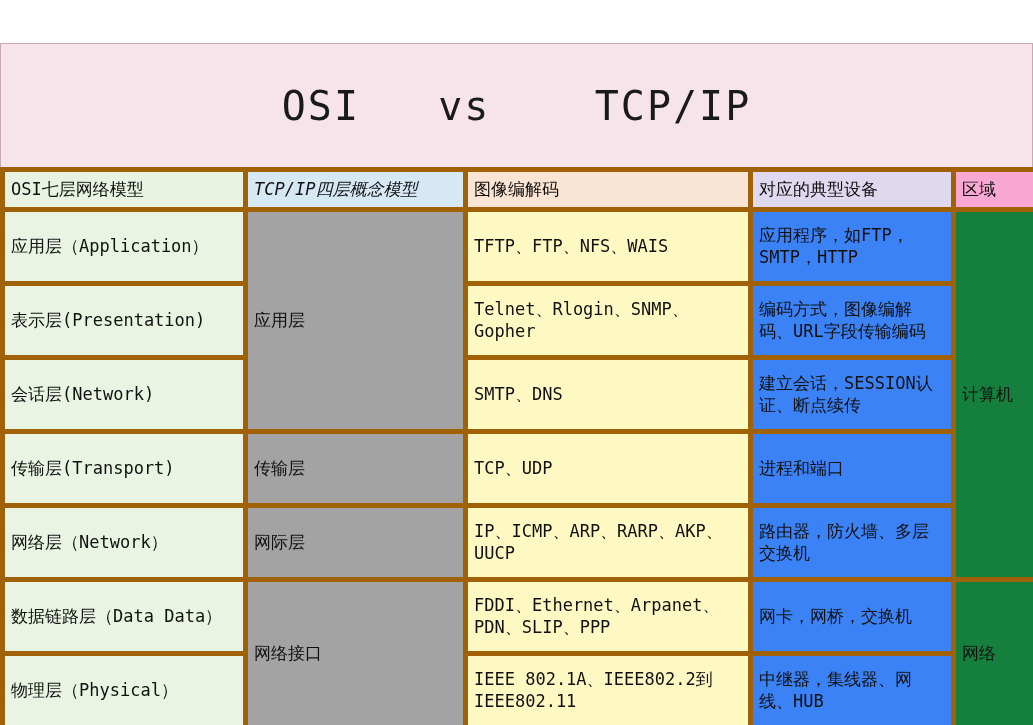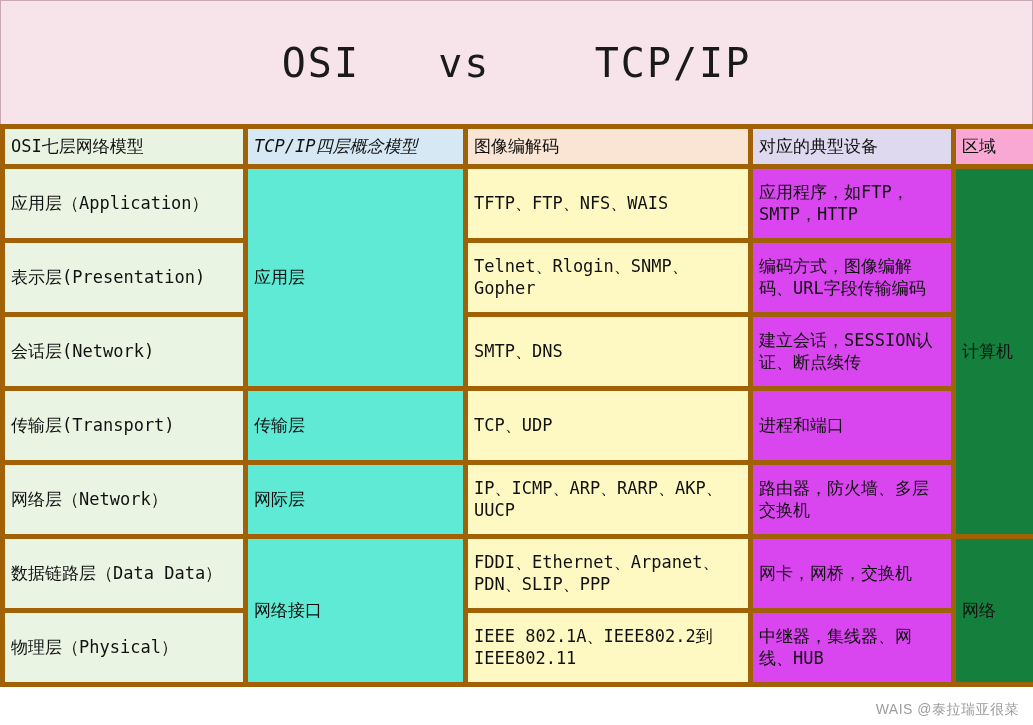--- a/index.html
+++ b/index.html
@@ -22,20 +22,21 @@
   
   .title-band {
     height: 124px;
     background: #f7e4ea;
     border: 1px solid #c9a7b4;
     border-bottom: none;
     box-sizing: border-box;
     display: flex;
     align-items: center;
     justify-content: center;
+    margin-top: 43px;
   }
   .title-text {
     font-family: "DejaVu Sans Mono", monospace;
     font-size: 40px;
     letter-spacing: 2px;
     color: #1a1a1a;
     white-space: pre;
   }
   
   table.osi {
@@ -66,23 +67,23 @@
 
   
   .hdr-osi      { background: #e8f3e2; text-align: center; font-size: 19px; }
   .hdr-tcp      { background: #d7e8f5; text-align: center; font-size: 19px; font-style: italic; }
   .hdr-proto    { background: #fae4d4; text-align: center; font-size: 19px; }
   .hdr-device   { background: #dfd9ef; text-align: center; font-size: 19px; }
   .hdr-zone     { background: #f9a8d4; text-align: center; font-size: 19px; }
 
   
   .col-osi    { background: #e9f4e3; }
-  .col-tcp    { background: #5eead4; text-align: center; font-size: 19px; }
+  .col-tcp    { background: #a3a3a3; text-align: center; font-size: 19px; }
   .col-proto  { background: #fef9c3; }
-  .col-device { background: #d946ef; font-size: 15px; }
+  .col-device { background: #3b82f6; font-size: 15px; }
   .col-zone   { background: #15803d; text-align: center; font-size: 17px; }
 
   .row-tall td { height: 74px; }
 
   
   .watermark {
     position: absolute;
     right: 14px;
     bottom: 6px;
     font-size: 14px;

